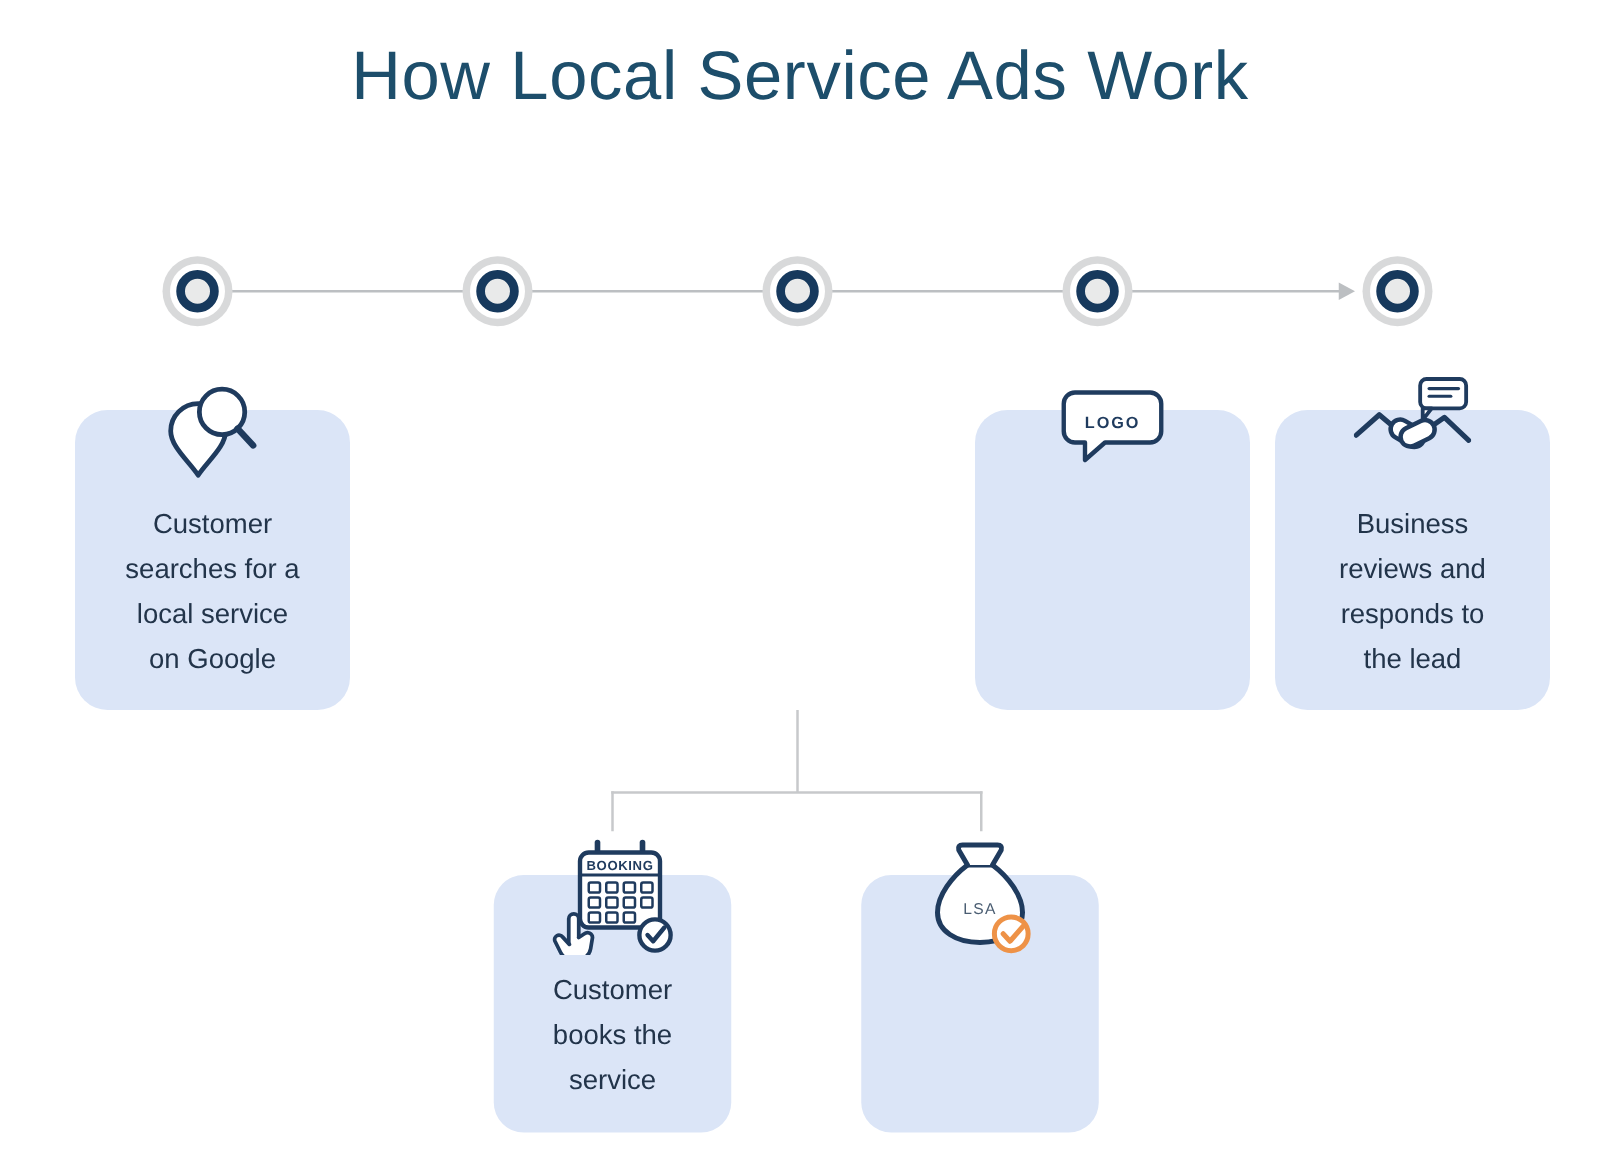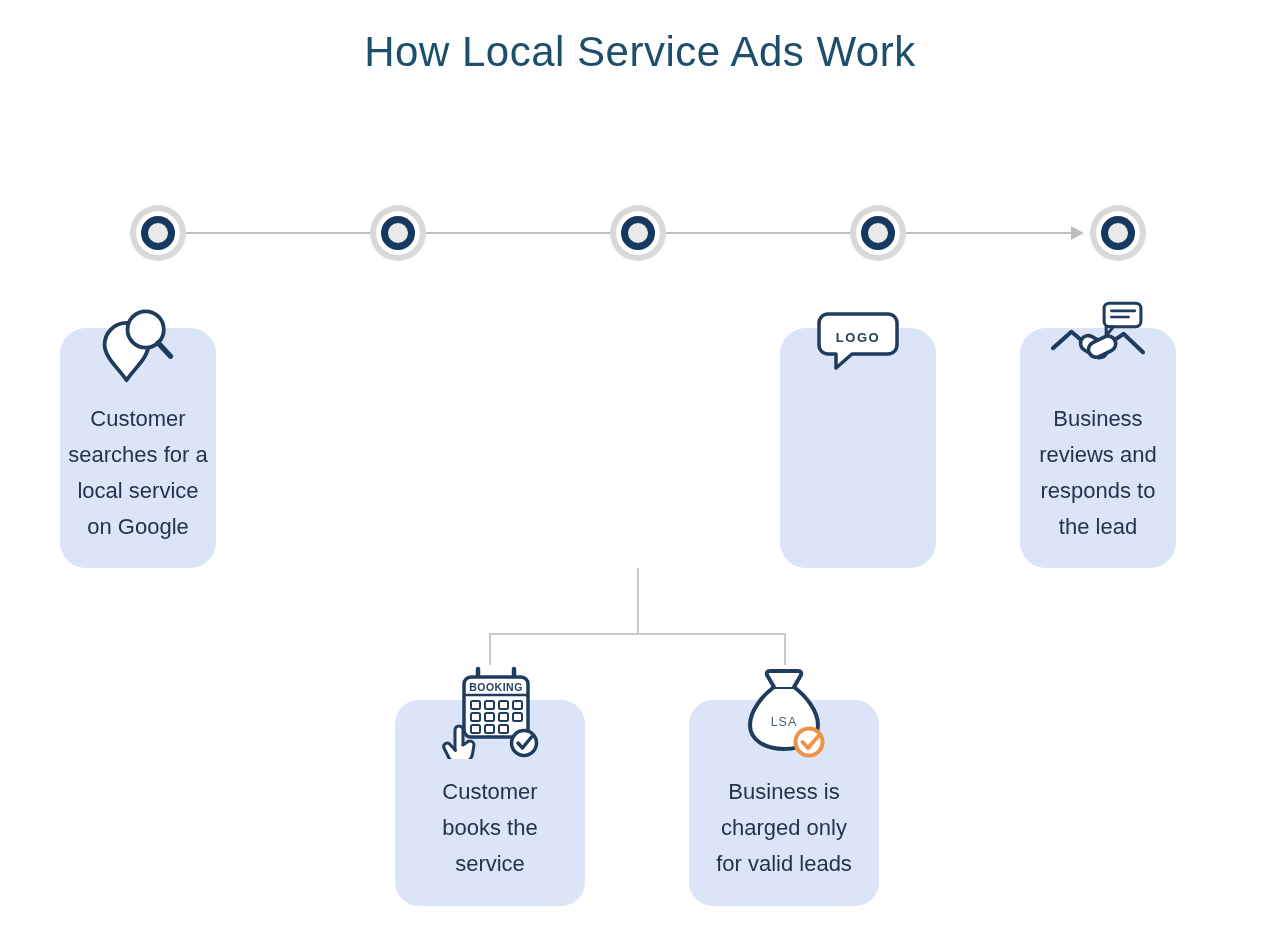--- a/index.html
+++ b/index.html
@@ -3,39 +3,39 @@
 <meta charset="utf-8">
 <style>
   * { margin:0; padding:0; box-sizing:border-box; }
   html,body { background:#ffffff; }
   .canvas {
     position:relative; width:1280px; height:933px; background:#ffffff;
     font-family:"Liberation Sans", sans-serif; overflow:hidden;
   }
   .title {
     position:absolute; top:28px; left:0; width:100%; text-align:center;
-    font-size:42px; font-weight:400; color:#1d4e6b; letter-spacing:0.5px;
+    font-size:55px; font-weight:400; color:#1d4e6b; letter-spacing:0.5px;
   }
   
   .tl-line { position:absolute; top:232px; left:158px; width:916px; height:2px; background:#bcbfc2; }
   .tl-arrow {
     position:absolute; top:226px; left:1071px; width:0; height:0;
     border-top:7px solid transparent; border-bottom:7px solid transparent;
     border-left:13px solid #bcbfc2;
   }
   .node {
     position:absolute; top:205px; width:56px; height:56px; border-radius:50%;
     background:#d8d9da; display:flex; align-items:center; justify-content:center;
   }
   .node-mid { width:44px; height:44px; border-radius:50%; background:#ffffff;
     display:flex; align-items:center; justify-content:center; }
   .node-core { width:34px; height:34px; border-radius:50%; border:7px solid #16395d; background:#e9eaea; }
   
   .card {
-    position:absolute; top:328px; width:156px; height:240px;
+    position:absolute; top:328px; width:220px; height:240px;
     background:#dbe5f7; border-radius:26px;
     display:flex; flex-direction:column; align-items:center;
   }
   .icon-wrap { margin-top:-38px; height:102px; display:flex; align-items:center; justify-content:center; }
   .icon-circle { width:92px; height:92px; border-radius:50%; background:#2d5170;
     display:flex; align-items:center; justify-content:center; }
   .card-label {
     flex:1; display:flex; align-items:center; justify-content:center;
     text-align:center; font-size:22px; line-height:36px; color:#22344a;
     padding:0 6px 14px; white-space:pre-line;
@@ -45,21 +45,21 @@
   .conn-v1 { left:637px; top:568px; width:2px; height:66px; }
   .conn-h  { left:489px; top:633px; width:297px; height:2px; }
   .conn-v2 { left:489px; top:633px; width:2px; height:32px; }
   .conn-v3 { left:784px; top:633px; width:2px; height:32px; }
   
   .subcard {
     position:absolute; top:700px; width:190px; height:206px;
     background:#dbe5f7; border-radius:24px;
     display:flex; flex-direction:column; align-items:center;
   }
-  .subcard .icon-wrap { margin-top:-42px; height:106px; }
+  .subcard .icon-wrap { margin-top:-42px; height:106px;align-items:flex-end; }
   svg { display:block; }
 </style>
 </head>
 <body>
 
 <div class="canvas">
 
   <h1 class="title">How Local Service Ads Work</h1>
 
   <div class="tl-line"></div>
@@ -175,18 +175,15 @@
   <div class="subcard" style="left:689px">
     <div class="icon-wrap">
       <svg width="96" height="96" viewBox="0 0 96 96" fill="none" stroke-linecap="round" stroke-linejoin="round">
         <path d="M38 24 H58 C70 33 82 48 82 62 C82 77 67 86 48 86 C29 86 14 77 14 62 C14 48 26 33 38 24 Z" fill="#ffffff" stroke="#1f3b5e" stroke-width="4"></path>
         <path d="M38 24 L31 12 Q30 8 34 8 H62 Q66 8 65 12 L58 24" fill="#ffffff" stroke="#1f3b5e" stroke-width="4"></path>
         <text x="48" y="63" text-anchor="middle" font-family="Liberation Sans, sans-serif" font-size="12.5" letter-spacing="1" fill="#4a5d72" stroke="none">LSA</text>
         <circle cx="73" cy="79" r="13.5" fill="#ffffff" stroke="#ee9247" stroke-width="4"></circle>
         <path d="M66.5 79 l5.5 6 10.5 -12" stroke="#ee9247" stroke-width="4"></path>
       </svg>
     </div>
-    <div class="card-label">Business is
-charged only
-for valid leads</div>
   </div>
 
 </div>
 
 </body></html>

